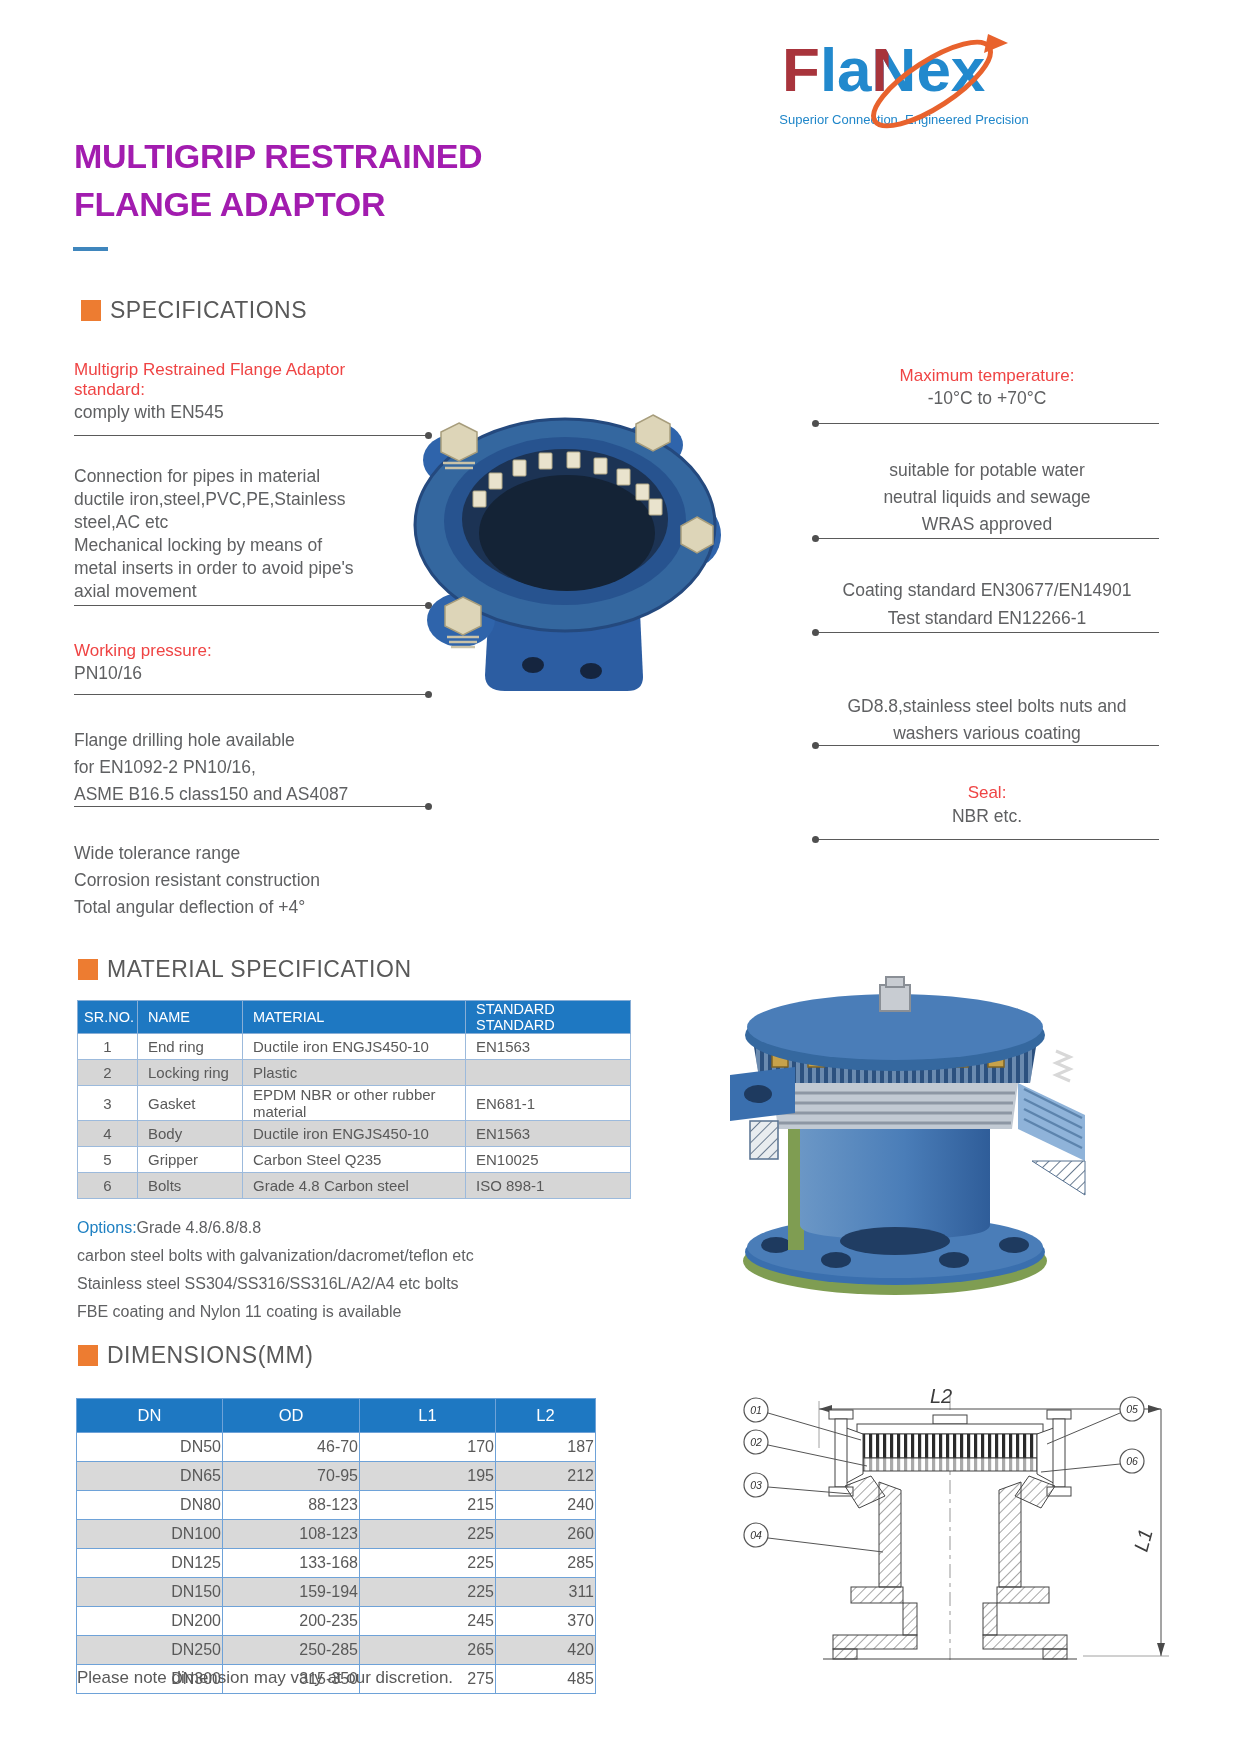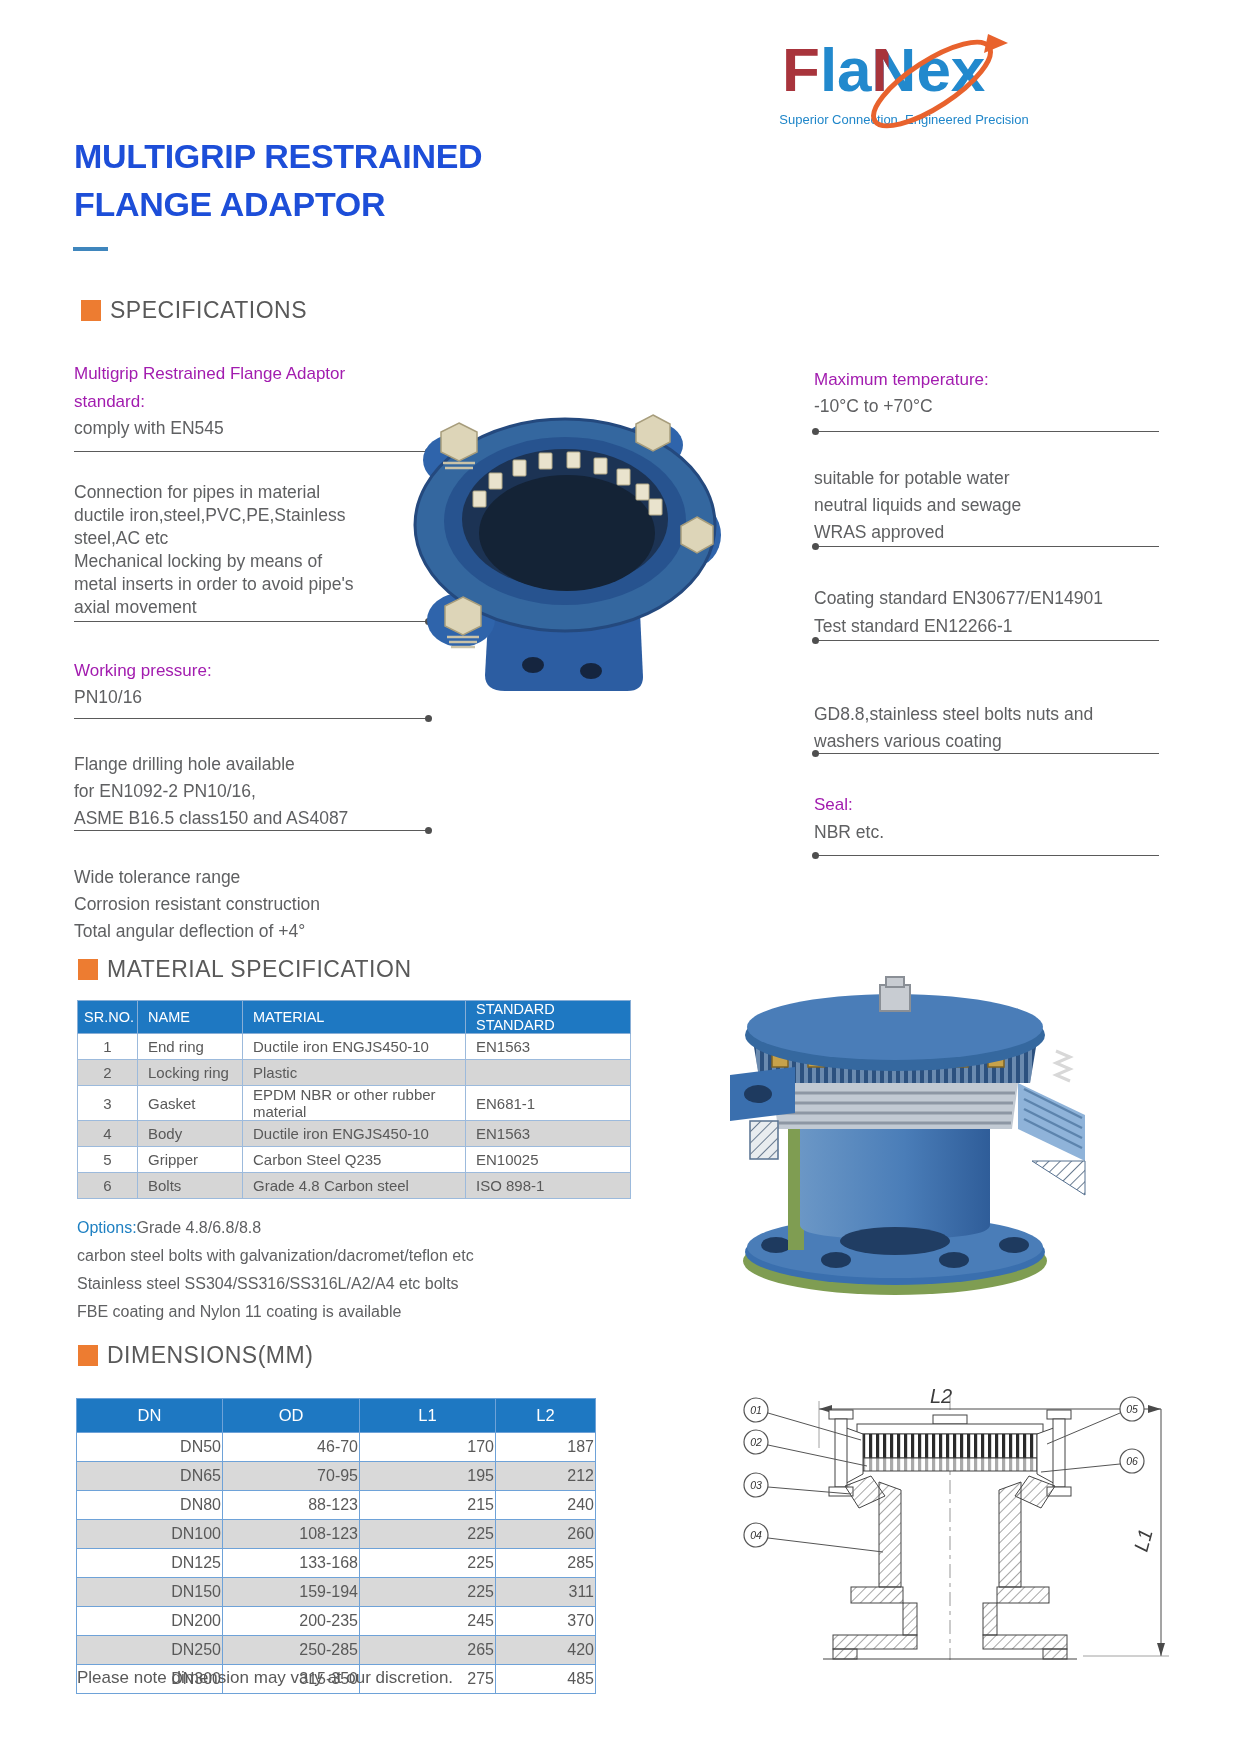--- a/index.html
+++ b/index.html
@@ -9,31 +9,31 @@
   }
   
   .logo-text{position:absolute;left:782px;top:30px;font-size:62px;font-weight:bold;line-height:80px;letter-spacing:0px;white-space:nowrap;}
   .lg-red{color:#a8343c;}
   .lg-blue{color:#2289cd;}
   .n-wrap{position:relative;display:inline-block;}
   .n-red{position:absolute;left:0;top:0;color:#a8343c;clip-path:inset(0 62% 0 0);}
   .logo-swoosh{position:absolute;left:852px;top:34px;width:178px;height:96px;z-index:5;pointer-events:none;}
   .logo-tagline{position:absolute;left:775px;top:112px;width:258px;text-align:center;font-size:13px;color:#1f86c9;}
   
-  .page-title{position:absolute;left:74px;top:132px;font-size:34px;font-weight:bold;color:#1d4ed8;line-height:48px;letter-spacing:-0.3px;}
+  .page-title{position:absolute;left:74px;top:132px;font-size:34px;font-weight:bold;color:#a21caf;line-height:48px;letter-spacing:-0.3px;}
   .title-underline{position:absolute;left:73px;top:247px;width:35px;height:4px;background:#3f86bd;}
   
   .sec-head{position:absolute;display:flex;align-items:center;gap:9px;}
   .sec-square{width:20px;height:21px;background:#ed7c31;flex:0 0 auto;}
   .sec-title{font-size:23px;color:#595959;letter-spacing:0.5px;}
   
   .spec-col{position:absolute;}
   .spec-left{left:74px;top:360px;width:332px;}
-  .spec-right{left:814px;top:366px;width:346px;text-align:left;}
-  .spec-label{color:#a21caf;font-size:17px;line-height:28px;}
+  .spec-right{left:814px;top:366px;width:346px;text-align:center;}
+  .spec-label{color:#ef4444;font-size:17px;line-height:20px;}
   .spec-line{color:#5f6062;font-size:17.5px;}
   .lh23{line-height:23px;}
   .lh25{line-height:25px;}
   .lh26{line-height:26px;}
   .lh27{line-height:27px;}
   .lh28{line-height:28px;}
   .rule{position:relative;border-top:1px solid #5a5a5a;height:5px;}
   .spec-left .rule{width:356px;}
   .spec-right .rule{width:345px;}
   .rule::after{content:'';position:absolute;width:7px;height:7px;border-radius:50%;background:#4f4f4f;top:-4px;}

